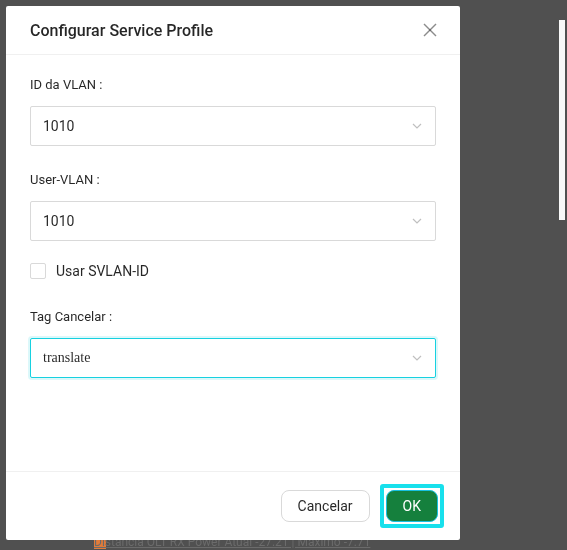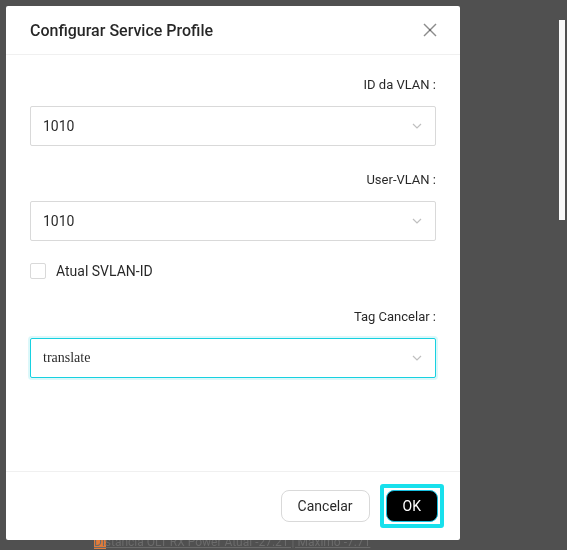--- a/index.html
+++ b/index.html
@@ -8,33 +8,33 @@
   .bg-text { position: absolute; bottom: 1px; left: 94px; color: #6b6b6b; font-size: 12px; white-space: nowrap; text-decoration: underline; }
   .bg-icon { position: absolute; bottom: 1px; left: 94px; width: 12px; height: 10px; background: #e07b3a; }
   .bg-right { position: absolute; top: 20px; right: 2px; width: 6px; height: 200px; background: #f8f8f8; }
   .modal { position: absolute; top: 6px; left: 6px; width: 454px; height: 534px; background: #ffffff; border-radius: 2px; display: flex; flex-direction: column; }
   .modal-header { display: flex; align-items: center; justify-content: space-between; padding: 14px 20px 14px 24px; border-bottom: 1px solid #f0f0f0; }
   .modal-title { font-size: 16px; color: rgba(0,0,0,0.85); font-weight: 500; }
   .close-btn { width: 20px; height: 20px; display: flex; align-items: center; justify-content: center; cursor: pointer; color: rgba(0,0,0,0.45); }
   .close-btn svg { width: 14px; height: 14px; }
   .modal-body { flex: 1; padding: 22px 24px 10px 24px; overflow-y: auto; }
   .form-item { margin-bottom: 26px; }
-  .form-label { display: block; font-size: 13px; color: rgba(0,0,0,0.85); margin-bottom: 14px; text-align: right; }
+  .form-label { display: block; font-size: 13px; color: rgba(0,0,0,0.85); margin-bottom: 14px; }
   .select { position: relative; width: 100%; height: 40px; border: 1px solid #d9d9d9; border-radius: 2px; background: #fff; display: flex; align-items: center; padding: 0 30px 0 12px; cursor: pointer; text-align: center; }
   .select.focused { border-color: #17d1e0; box-shadow: 0 0 0 2px rgba(23,209,224,0.15); font-family: Liberation Serif, serif; }
   .select-value { font-size: 14px; color: rgba(0,0,0,0.85); }
   .select-arrow { position: absolute; right: 12px; top: 50%; transform: translateY(-50%); color: rgba(0,0,0,0.25); }
   .select-arrow svg { width: 12px; height: 12px; display: block; }
   .checkbox-row { display: flex; align-items: center; gap: 10px; margin-top: -4px; margin-bottom: 30px; }
   .checkbox { width: 16px; height: 16px; border: 1px solid #d9d9d9; border-radius: 2px; background: #fff; cursor: pointer; }
   .checkbox-label { font-size: 14px; color: rgba(0,0,0,0.85); }
   .modal-footer { border-top: 1px solid #f0f0f0; padding: 12px 16px; display: flex; justify-content: flex-end; gap: 10px; align-items: center; }
   .btn { height: 32px; padding: 0 16px; border-radius: 8px; font-size: 14px; cursor: pointer; display: inline-flex; align-items: center; justify-content: center; }
   .btn-default { background: #fff; border: 1px solid #d9d9d9; color: rgba(0,0,0,0.85); }
-  .btn-primary { background: #000000; border: 1px solid #17bfe0; color: #fff; min-width: 52px; }
+  .btn-primary { background: #15803d; border: 1px solid #17bfe0; color: #fff; min-width: 52px; }
   .ok-highlight { border: 4px solid #17e0ec; border-radius: 3px; padding: 2px; display: inline-flex; }
 </style>
 </head>
 <body>
 
 <div class="backdrop">
   <div class="bg-right"></div>
   <div class="bg-icon"></div>
   <div class="bg-text">Distância OLT RX Power Atual -27.21 | Máximo -7.71</div>
 
@@ -70,21 +70,21 @@
           <span class="select-arrow">
             <svg viewBox="0 0 12 12">
                 <path d="M2 4 L6 8 L10 4" fill="none" stroke="currentColor" stroke-width="1.2"></path>
               </svg>
           </span>
         </div>
       </div>
 
       <div class="checkbox-row">
         <div class="checkbox"></div>
-        <span class="checkbox-label">Atual SVLAN-ID</span>
+        <span class="checkbox-label">Usar SVLAN-ID</span>
       </div>
 
       <div class="form-item">
         <label class="form-label">Tag Cancelar :</label>
         <div class="select focused">
           <span class="select-value">translate</span>
           <span class="select-arrow">
             <svg viewBox="0 0 12 12">
                 <path d="M2 4 L6 8 L10 4" fill="none" stroke="currentColor" stroke-width="1.2"></path>
               </svg>

